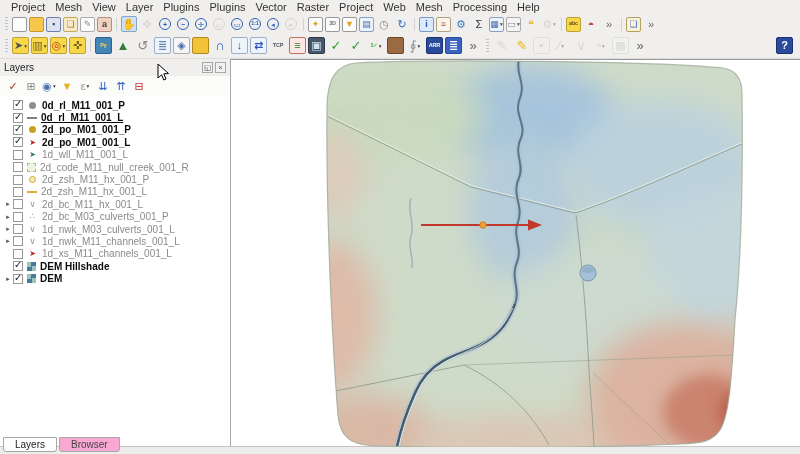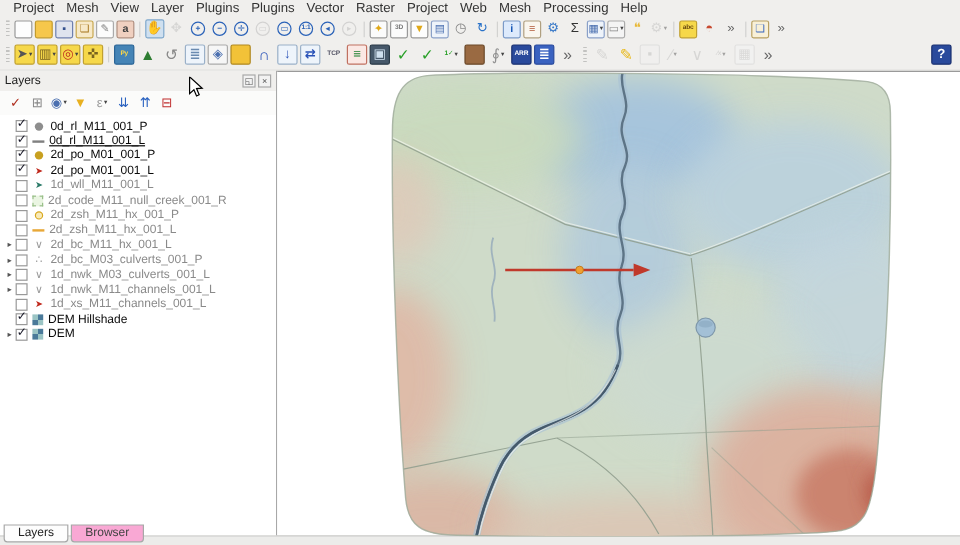--- a/index.html
+++ b/index.html
@@ -55,21 +55,21 @@
   .lsym.dot-olive{width:7px;height:7px;border-radius:50%;background:#c8a020;margin:0 6px 0 2px;}
   .lsym.line-gray{width:10px;height:2px;background:#808080;}
   .lsym.line-orange{width:10px;height:2px;background:#e8a838;}
   .lsym.arrow-red{color:#c0281c;font-size:8px;}
   .lsym.arrow-teal{color:#2a7a68;font-size:8px;}
   .lsym.rect-green{width:9px;height:9px;background:#eaf5e2;border:1px dashed #9ac08a;box-sizing:border-box;}
   .lsym.circle-yellow{width:7px;height:7px;border-radius:50%;border:1.5px solid #d8a820;
         background:#f8eab8;box-sizing:border-box;margin:0 6px 0 2px;}
   .lsym.raster{width:9px;height:9px;background:conic-gradient(#4a7a9a 25%,#9ac4c4 0 50%,#4a7a9a 0 75%,#9ac4c4 0);}
   .llab{font-size:10px;white-space:nowrap;color:#333;}
-  .llab.b{font-weight:normal;color:#0a0a0a;}
+  .llab.b{font-weight:bold;color:#0a0a0a;}
   .llab.dim{color:#8a8a8a;}
   .llab.u{text-decoration:underline;}
   
   .canvas{flex:1;background:#fff;position:relative;border-top:1px solid #9a9a9a;}
   .canvas svg{position:absolute;left:0;top:0;}
   
   .bottombar{height:9px;background:#ececea;border-top:1px solid #c4c4c2;}
   .tabs{position:absolute;left:3px;bottom:2px;display:flex;gap:2px;z-index:6;}
   .tab{height:15px;padding:0 11px;font-size:10px;display:flex;align-items:center;
        border:1px solid #a8a8a8;border-radius:0 0 3px 3px;background:#f9a8d4;color:#444;box-sizing:border-box;}

